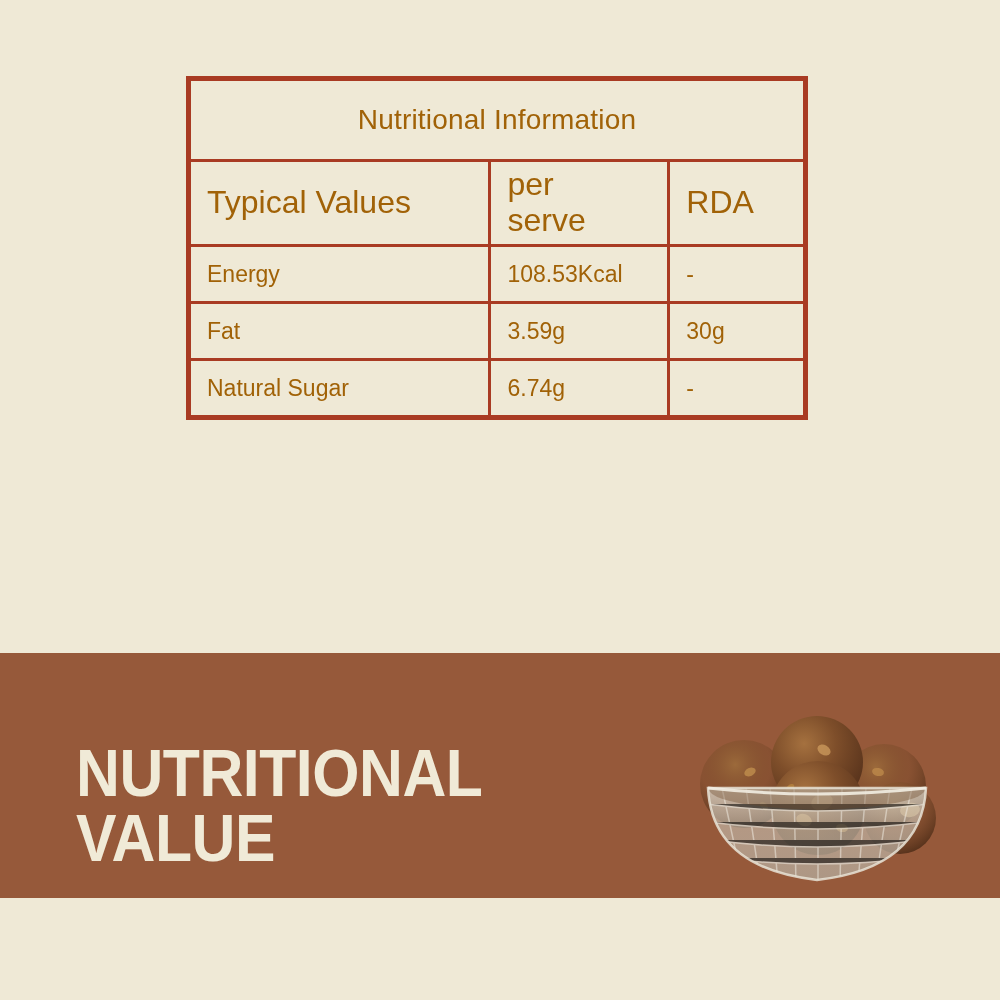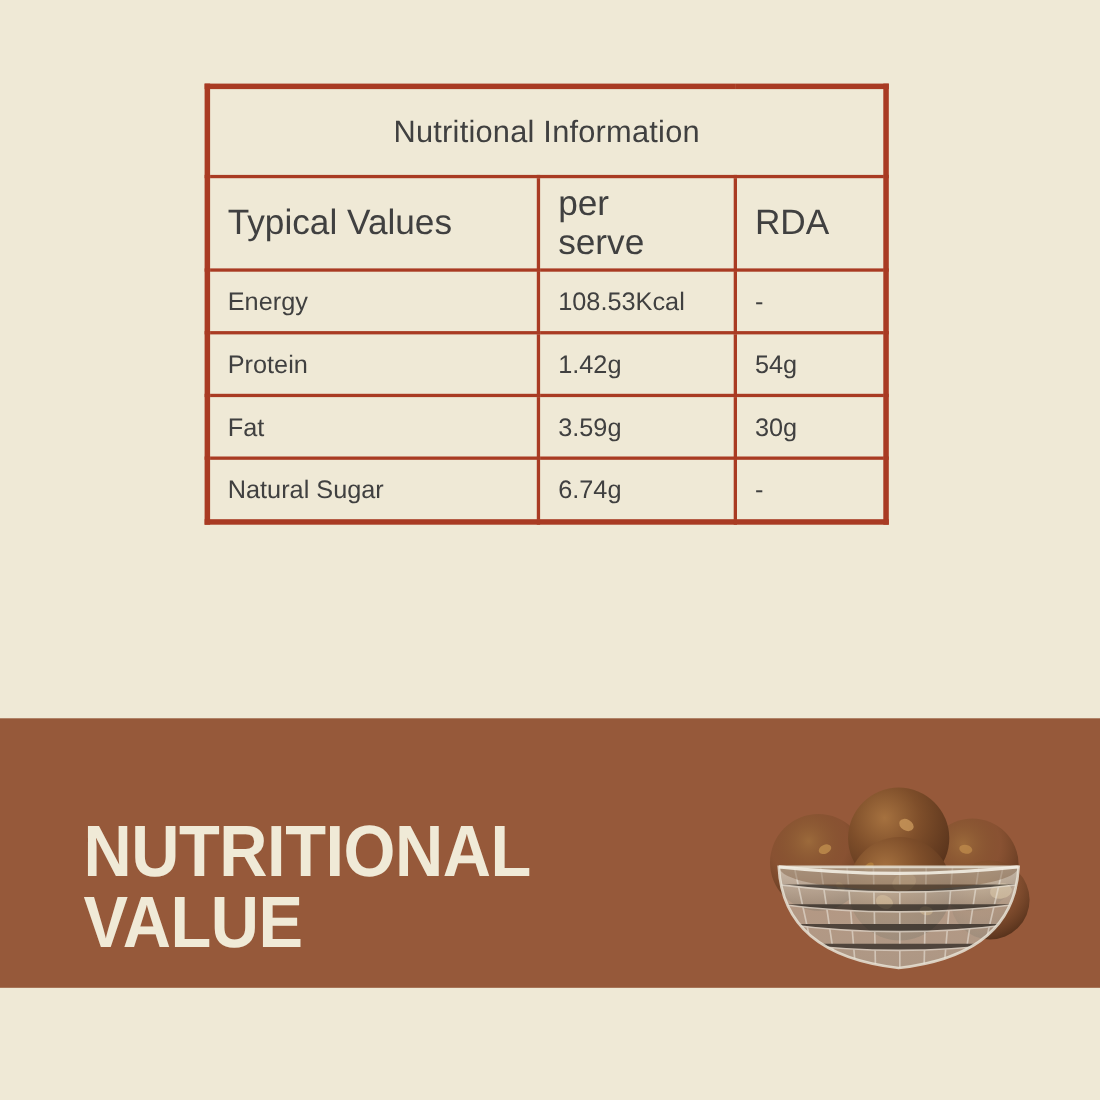--- a/index.html
+++ b/index.html
@@ -38,21 +38,21 @@
     width: 622px;
     border-collapse: collapse;
     table-layout: fixed;
     background: #EFE9D6;
     border: 5px solid #A93B23;
   }
 
   .nutri-table td,
   .nutri-table th {
     border: 3px solid #A93B23;
-    color: #404040;
+    color: #a16207;
     text-align: left;
     vertical-align: middle;
     padding: 0 16px;
     font-weight: normal;
   }
 
   .title-cell {
     text-align: center !important;
     font-size: 28px;
     font-weight: bold;
@@ -153,25 +153,20 @@
               <span>serve</span>
             </span>
           </td>
           <td>RDA</td>
         </tr>
 
         <tr class="data-row">
           <td>Energy</td>
           <td>108.53Kcal</td>
           <td>-</td>
-        </tr>
-        <tr class="data-row">
-          <td>Protein</td>
-          <td>1.42g</td>
-          <td>54g</td>
         </tr>
         <tr class="data-row">
           <td>Fat</td>
           <td>3.59g</td>
           <td>30g</td>
         </tr>
         <tr class="data-row">
           <td>Natural Sugar</td>
           <td>6.74g</td>
           <td>-</td>

